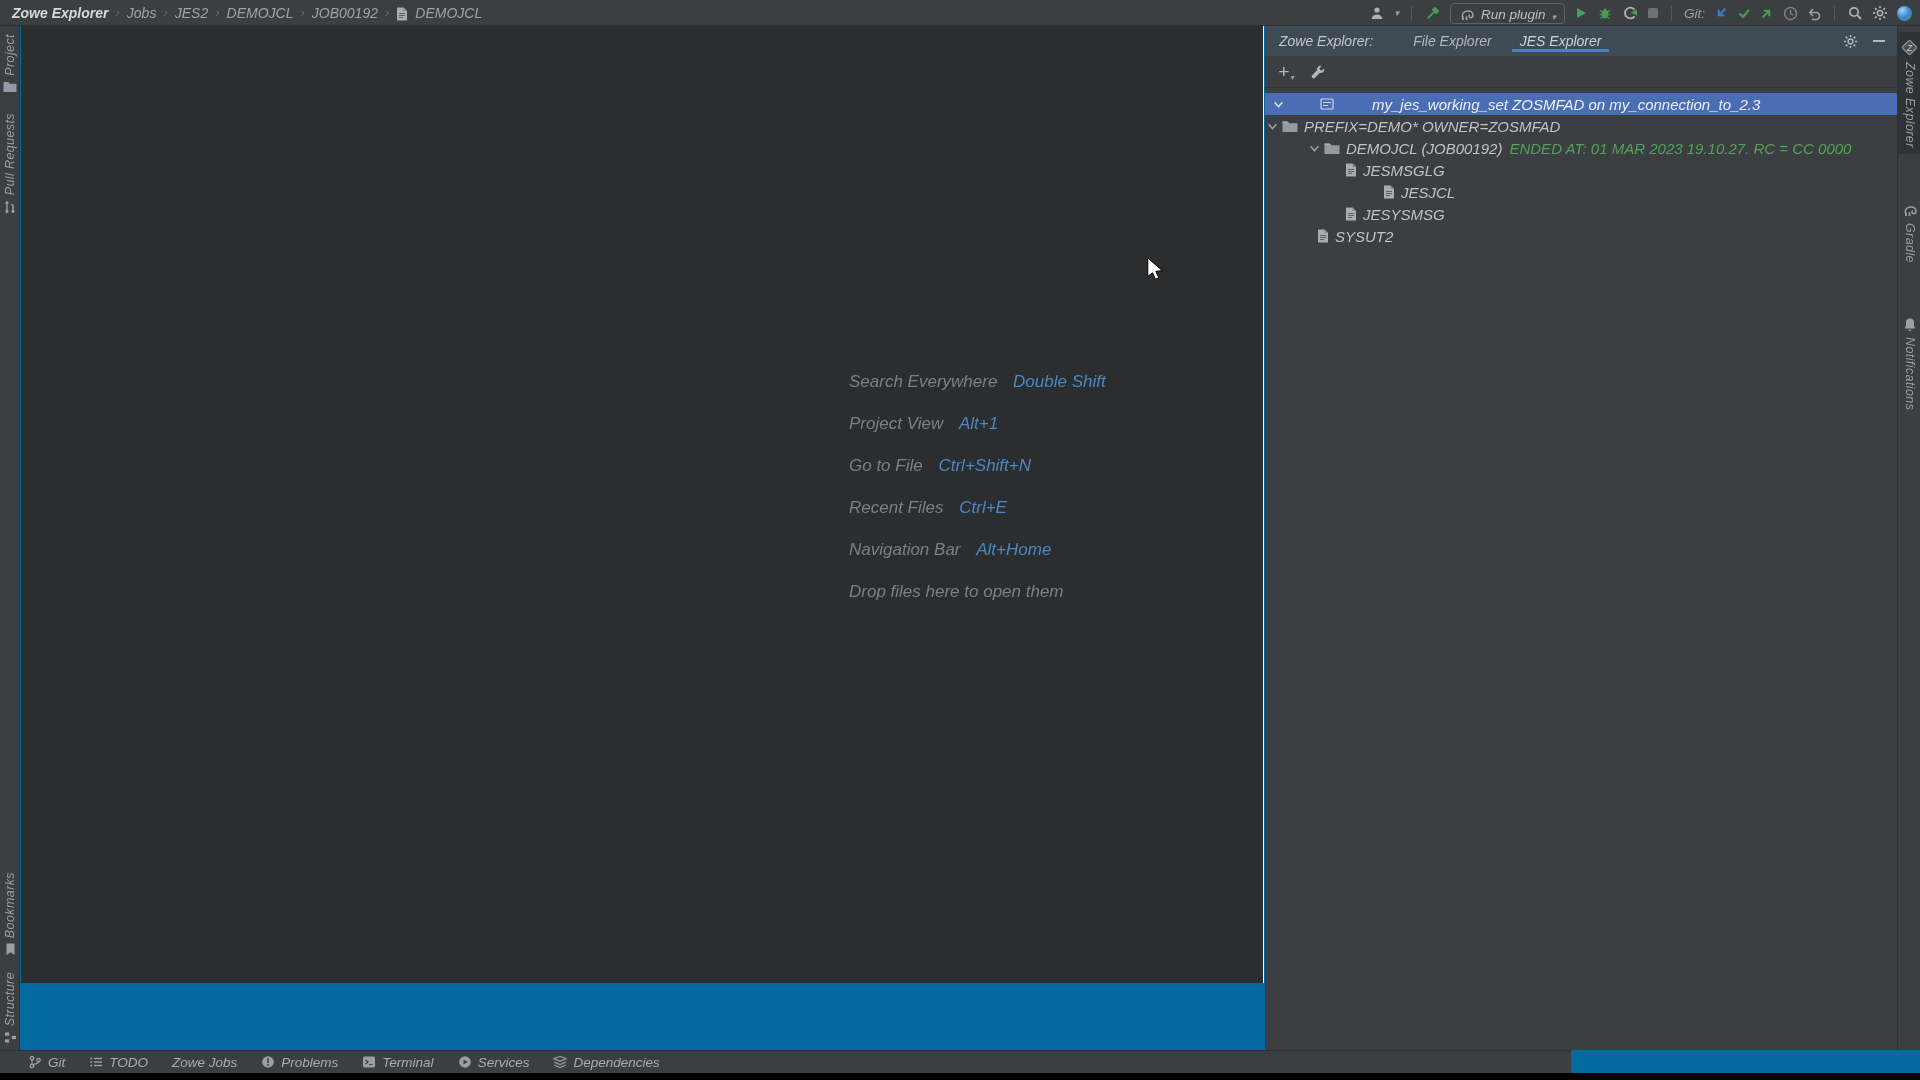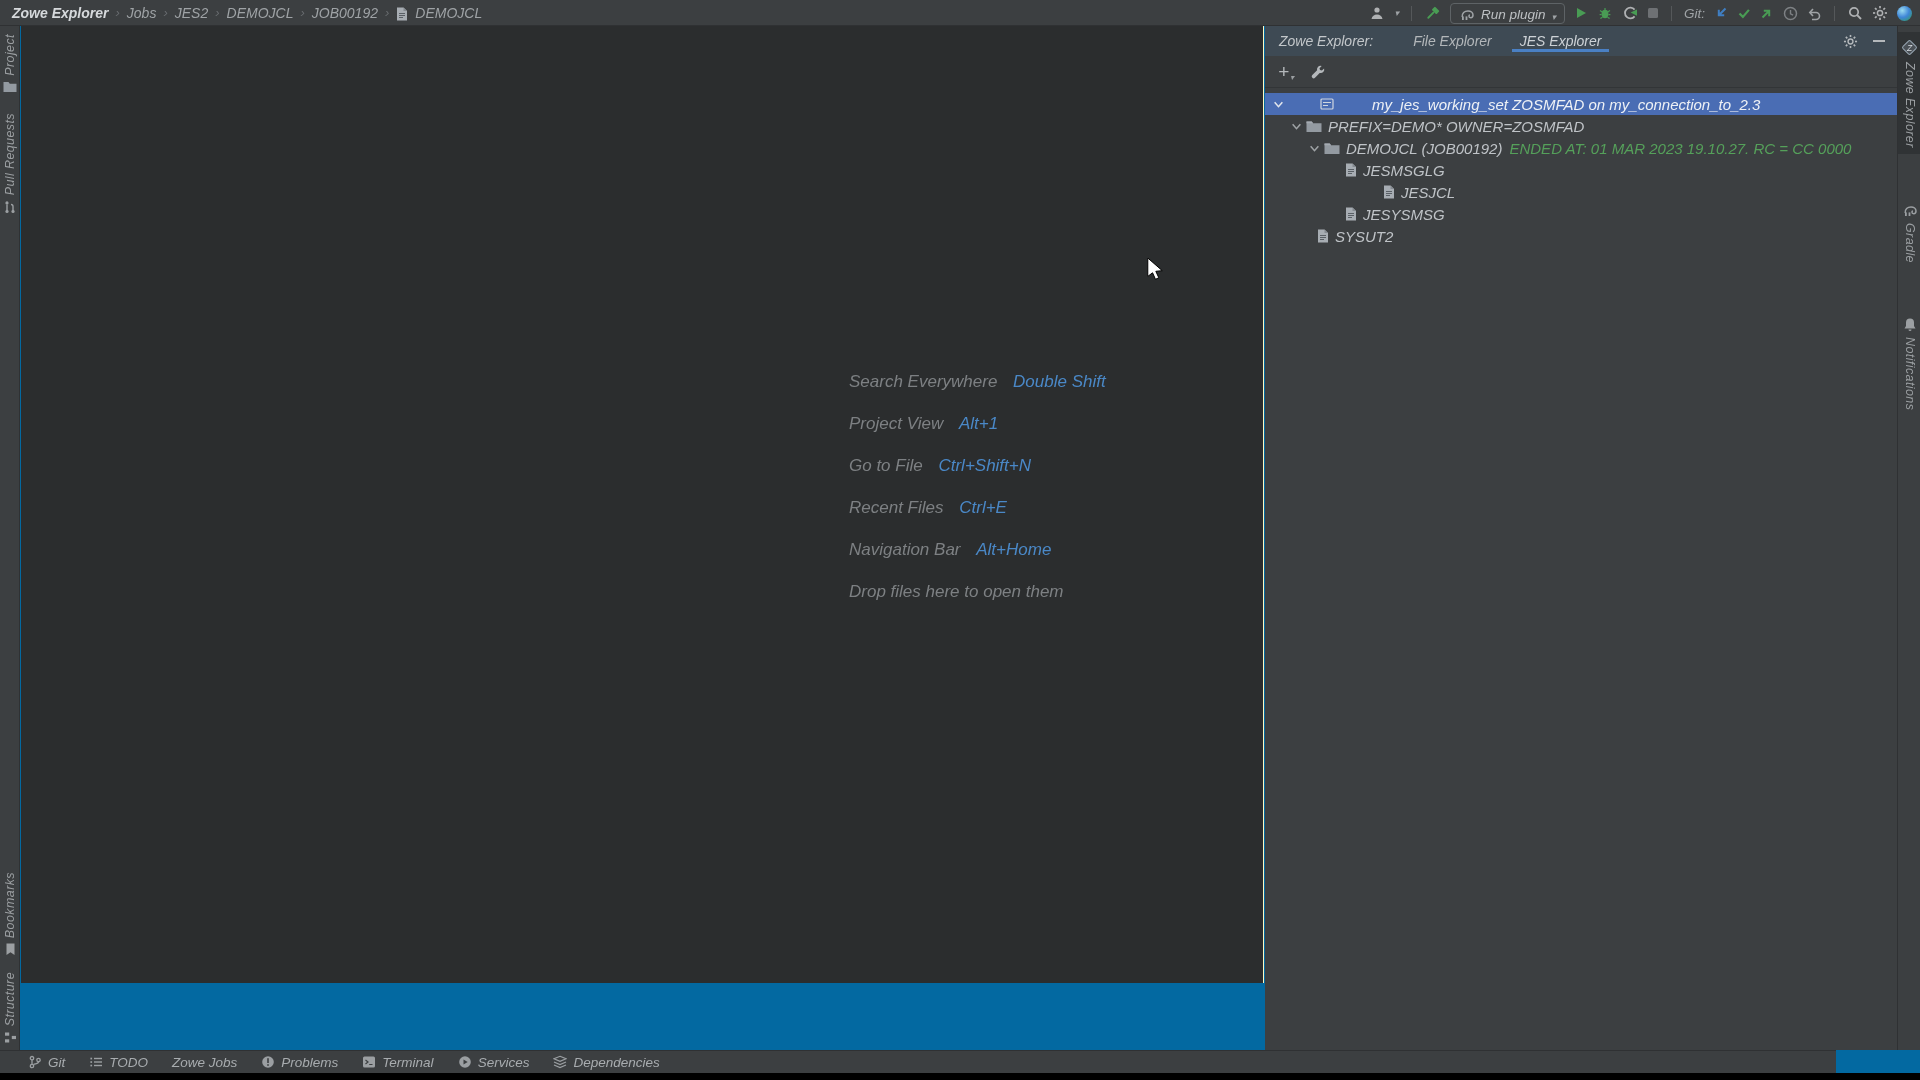--- a/index.html
+++ b/index.html
@@ -65,21 +65,21 @@
   .tree-row { display:flex; align-items:center; height:22px; font-size:15px; color:#bfc3c7; white-space:nowrap; cursor:default; }
   .tree-row .twisty { display:inline-flex; width:14px; justify-content:center; margin-right:3px; }
   .twisty path { stroke:#9fa3a6; }
   .tree-row .t-ico { display:inline-flex; margin-right:6px; }
   .tree-row.selected { background:#4a6db4;gap:32px; }
   .tree-row.selected .tree-label { color:#eef1f5; }
   .tree-row.selected .twisty path { stroke:#e2e6ec; }
   .tree-status { color:#55a05a; margin-left:7px; }
 
   
-  #statusbar { position:absolute; left:0; top:1050px; width:1836px; height:23px; background:#3c3f41;
+  #statusbar { position:absolute; left:0; top:1050px; width:1571px; height:23px; background:#3c3f41;
     border-top:1px solid #2f3133; display:flex; align-items:center; padding-left:16px; }
   .sb-item { display:flex; align-items:center; gap:6px; padding:0 12px; color:#a8acaf; font-size:13.5px; cursor:default; }
   #bottom-strip { position:absolute; left:0; top:1073px; width:1920px; height:7px; background:#000; }
 
   .cursor { position:absolute; left:1146px; top:258px; }
   svg { display:block; }
 </style>
 </head>
 <body>
 
@@ -349,21 +349,21 @@
         <span class="t-ico">
           <svg width="14" height="14" viewBox="0 0 14 14">
               <rect x="1" y="2" width="12" height="10" rx="1" fill="none" stroke="#cfd6df" stroke-width="1.2"></rect>
               <line x1="3" y1="5.5" x2="11" y2="5.5" stroke="#cfd6df" stroke-width="1"></line>
               <line x1="3" y1="8.5" x2="8" y2="8.5" stroke="#cfd6df" stroke-width="1"></line>
             </svg>
         </span>
         <span class="tree-label">my_jes_working_set ZOSMFAD on my_connection_to_2.3</span>
       </div>
 
-      <div class="tree-row" style="padding-left:24px">
+      <div class="tree-row" style="">
         <span class="twisty">
           <svg width="11" height="11" viewBox="0 0 10 10">
               <path d="M1.5 3l3.5 4 3.5-4" fill="none" stroke-width="1.4"></path>
             </svg>
         </span>
         <span class="t-ico">
           <svg width="16" height="13" viewBox="0 0 16 13">
               <path d="M.5 1.5h5.2l1.4 1.8H15.5V12H.5z" fill="#939aa1"></path>
               <path d="M.5 1.5h5.2l1.4 1.8H.5z" fill="#a4aab1"></path>
             </svg>

